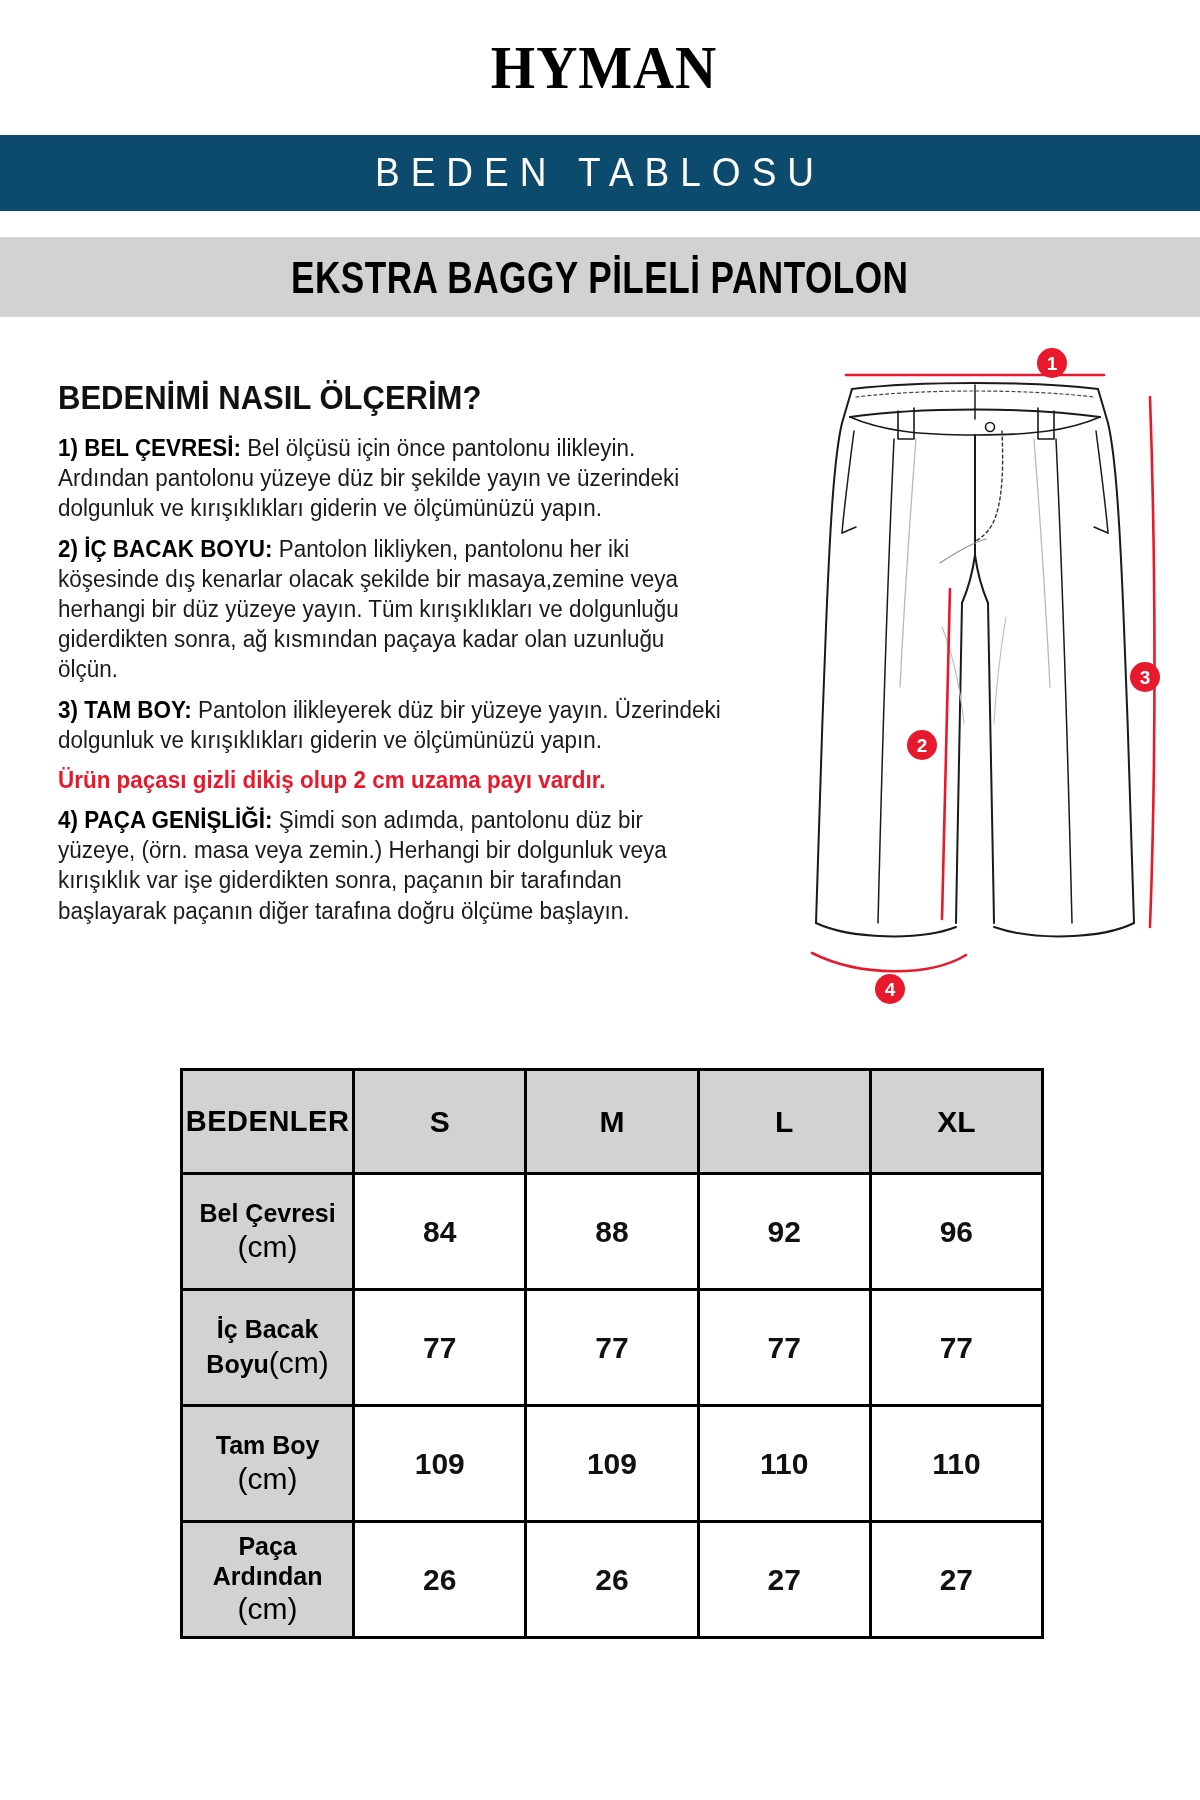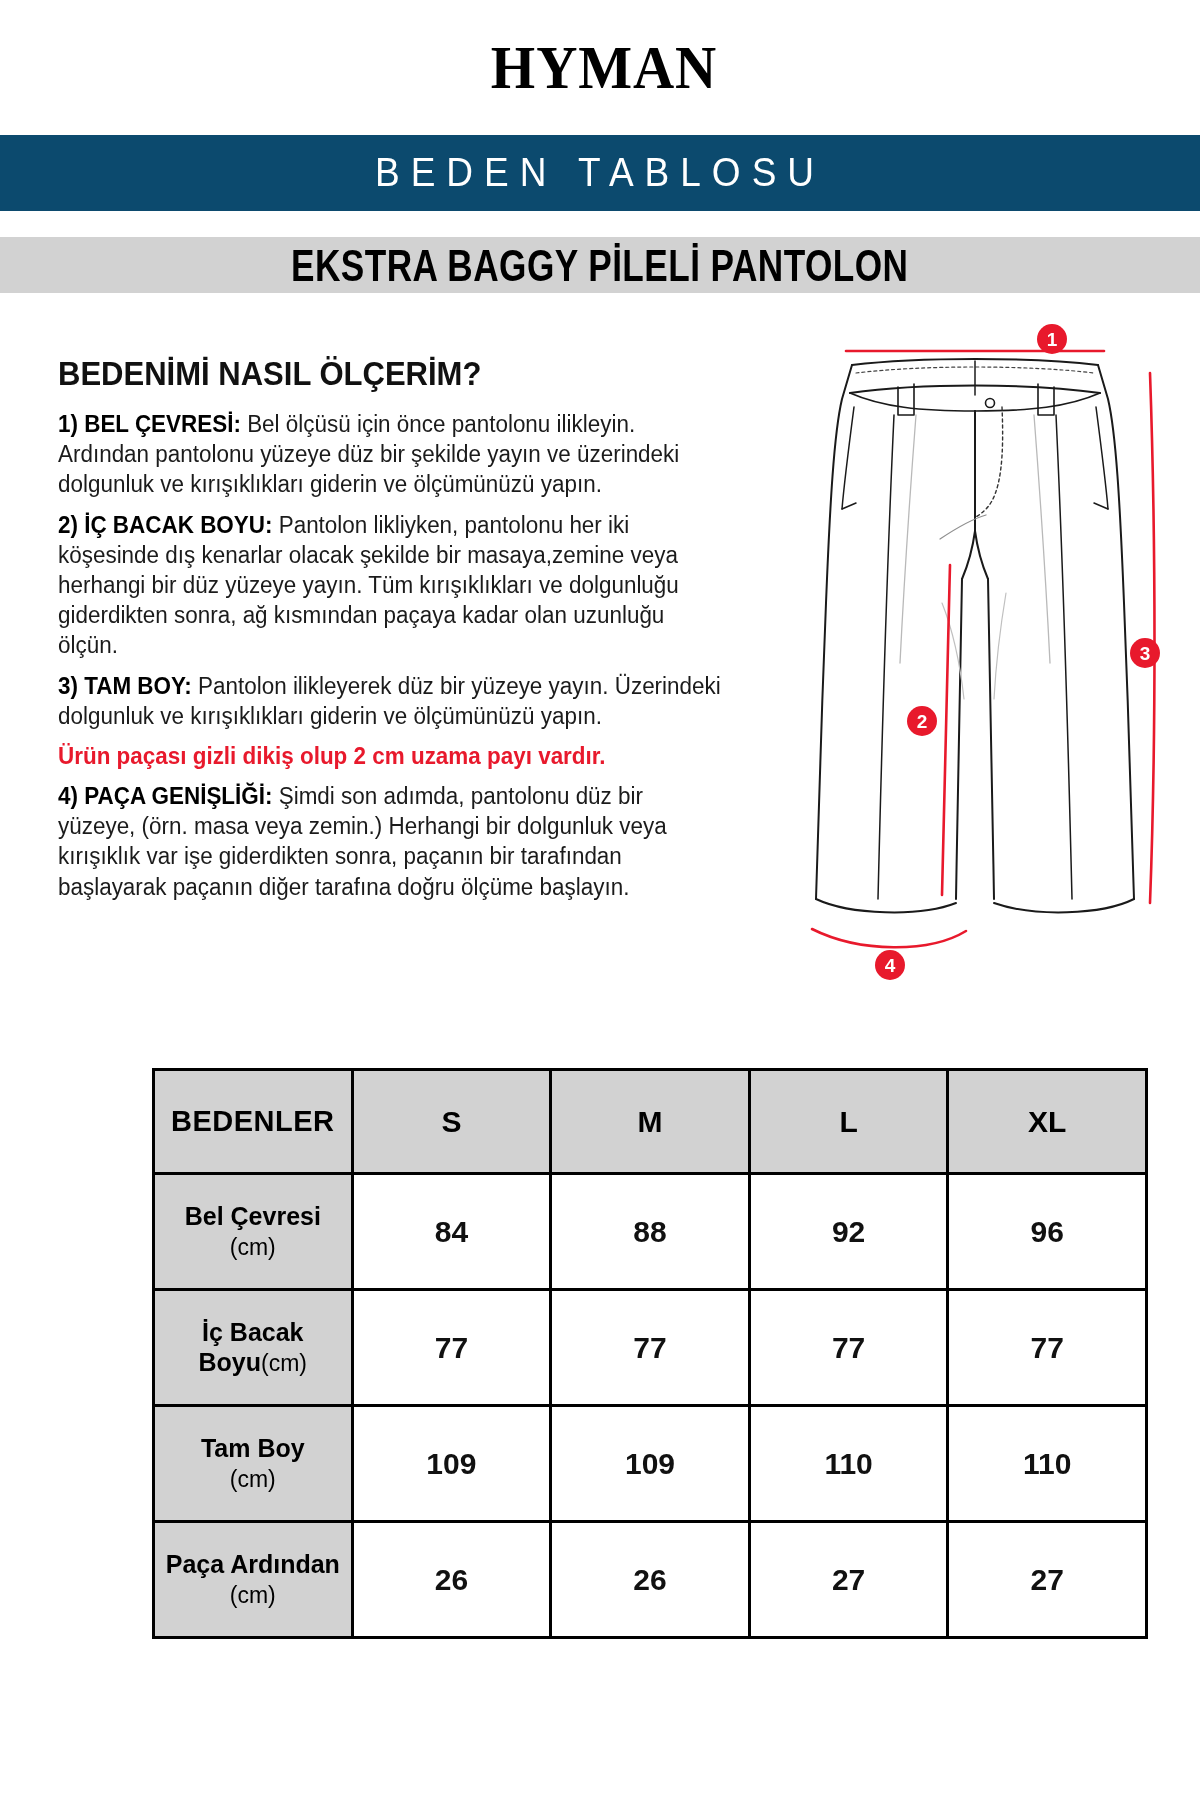--- a/index.html
+++ b/index.html
@@ -52,21 +52,21 @@
     letter-spacing: 11px;
     transform: scaleY(1.12);
     font-family: "Liberation Sans", sans-serif;
   }
 
   .white-gap { height: 26px; background: #ffffff; }
 
   
   .grey-band {
     background: #d2d2d2;
-    height: 56px;
+    height: 80px;
     display: flex;
     align-items: center;
     justify-content: center;
   }
   .grey-band-text {
     color: #000000;
     font-size: 40px;
     font-weight: 700;
     letter-spacing: 0.5px;
     transform: scaleX(0.88) scaleY(1.12);
@@ -126,23 +126,23 @@
     left: 790px;
     top: 10px;
     width: 370px;
     height: 700px;
   }
   .illus svg { display: block; width: 100%; height: 100%; }
 
   
   .table-wrap {
     position: absolute;
-    left: 152px;
+    left: 180px;
     top: 1068px;
-    width: 996px;
+    width: 864px;
   }
   table.size-table {
     border-collapse: collapse;
     width: 100%;
     table-layout: fixed;
   }
   table.size-table th,
   table.size-table td {
     border: 3px solid #000000;
     text-align: center;
@@ -166,21 +166,21 @@
   }
   .row-label {
     background: #d2d2d2;
     font-size: 25px;
     font-weight: 700;
     color: #000;
     line-height: 1.18;
     padding: 6px 4px;
     height: 116px;
   }
-  .row-label .unit { font-weight: 400; font-size: 23px; }
+  .row-label .unit { font-weight: 400; font-size: 30px; }
   .cell-val {
     background: #ffffff;
     font-size: 30px;
     font-weight: 700;
     color: #111111;
   }
 
   
 </style>
 </head>

